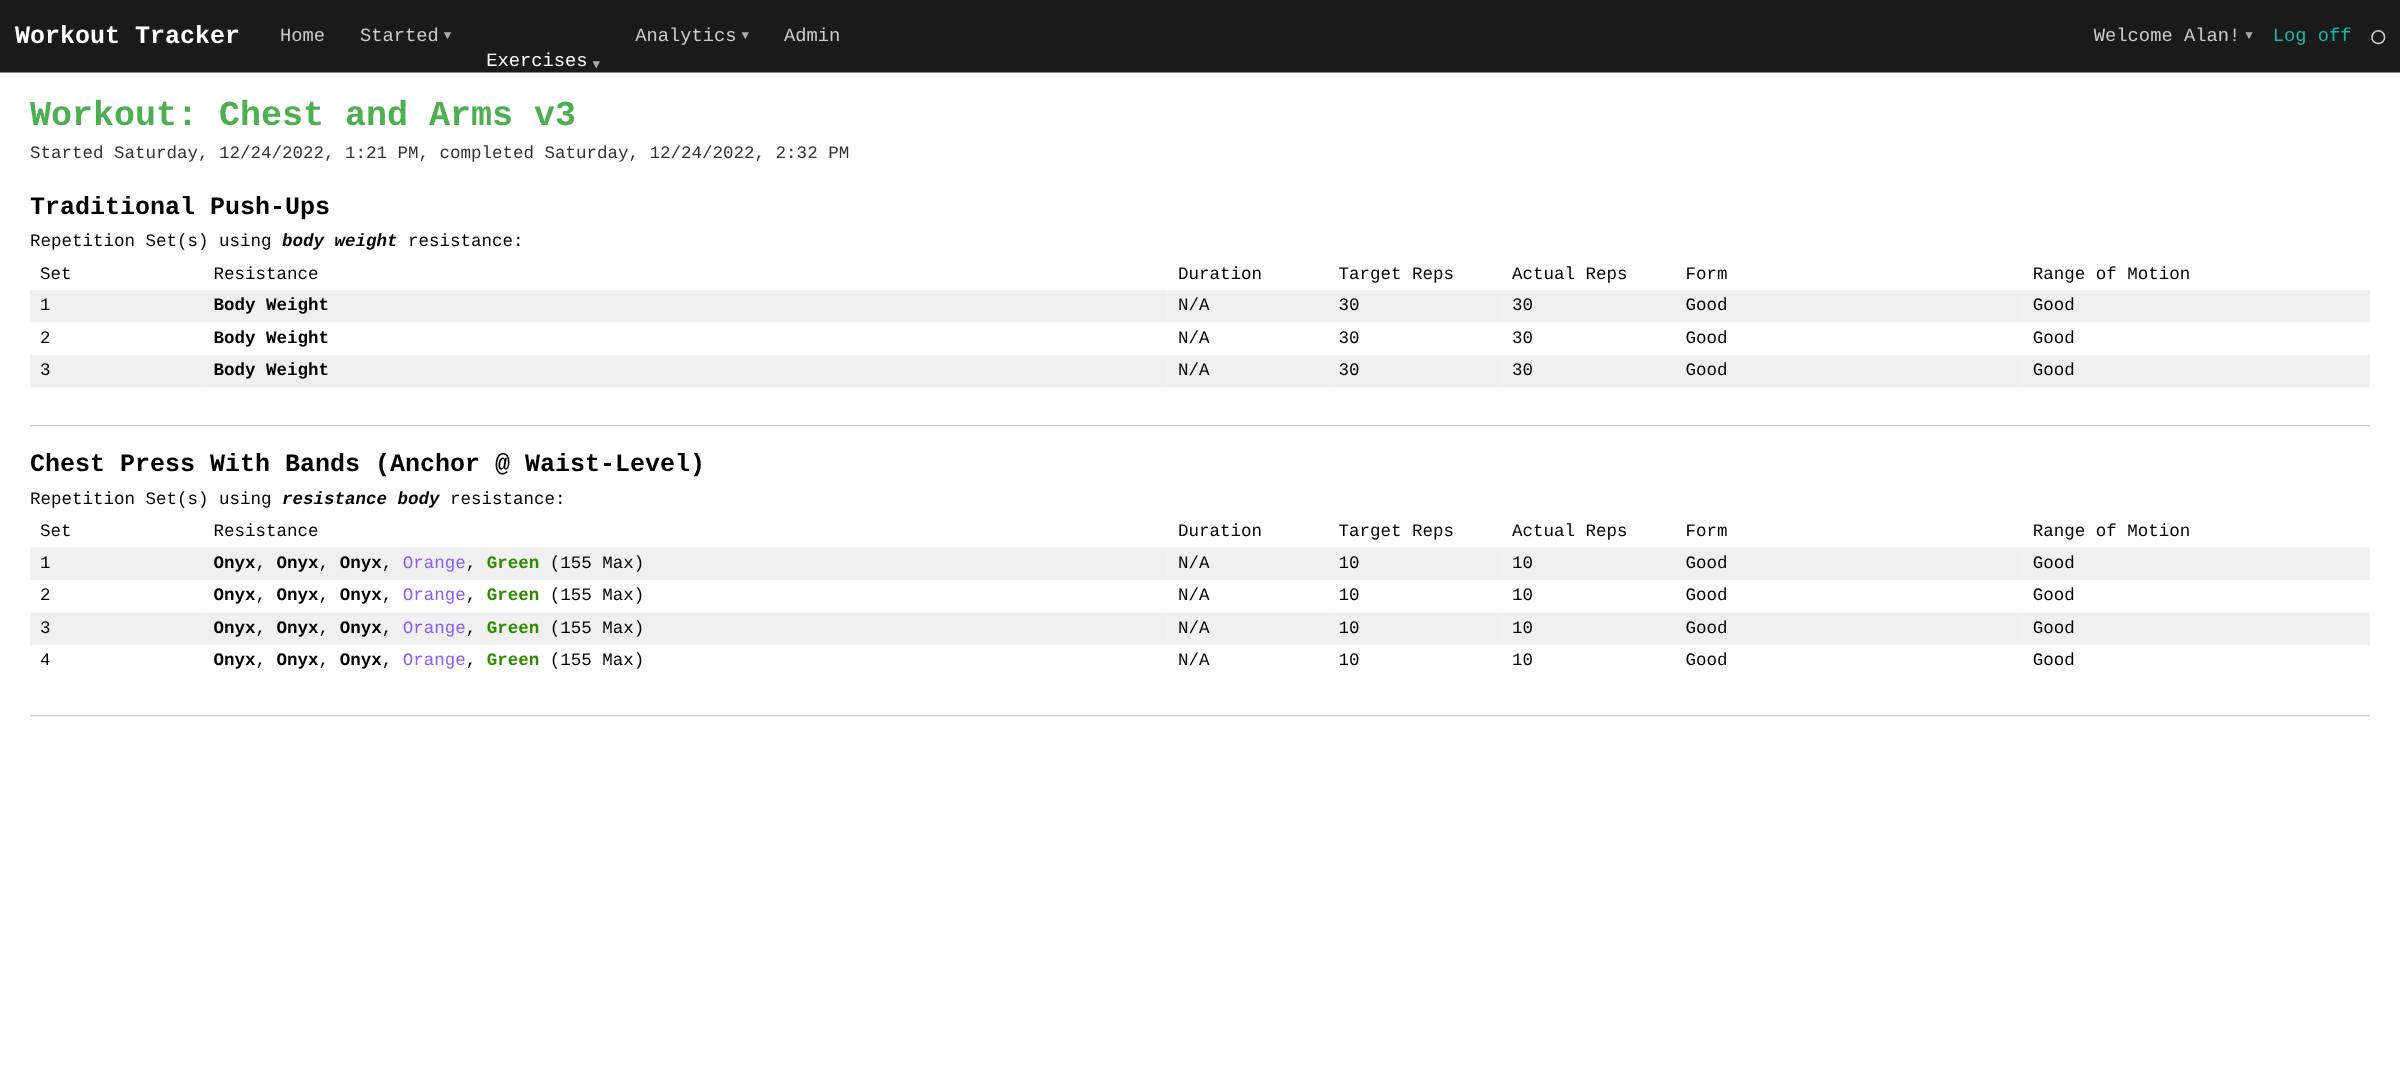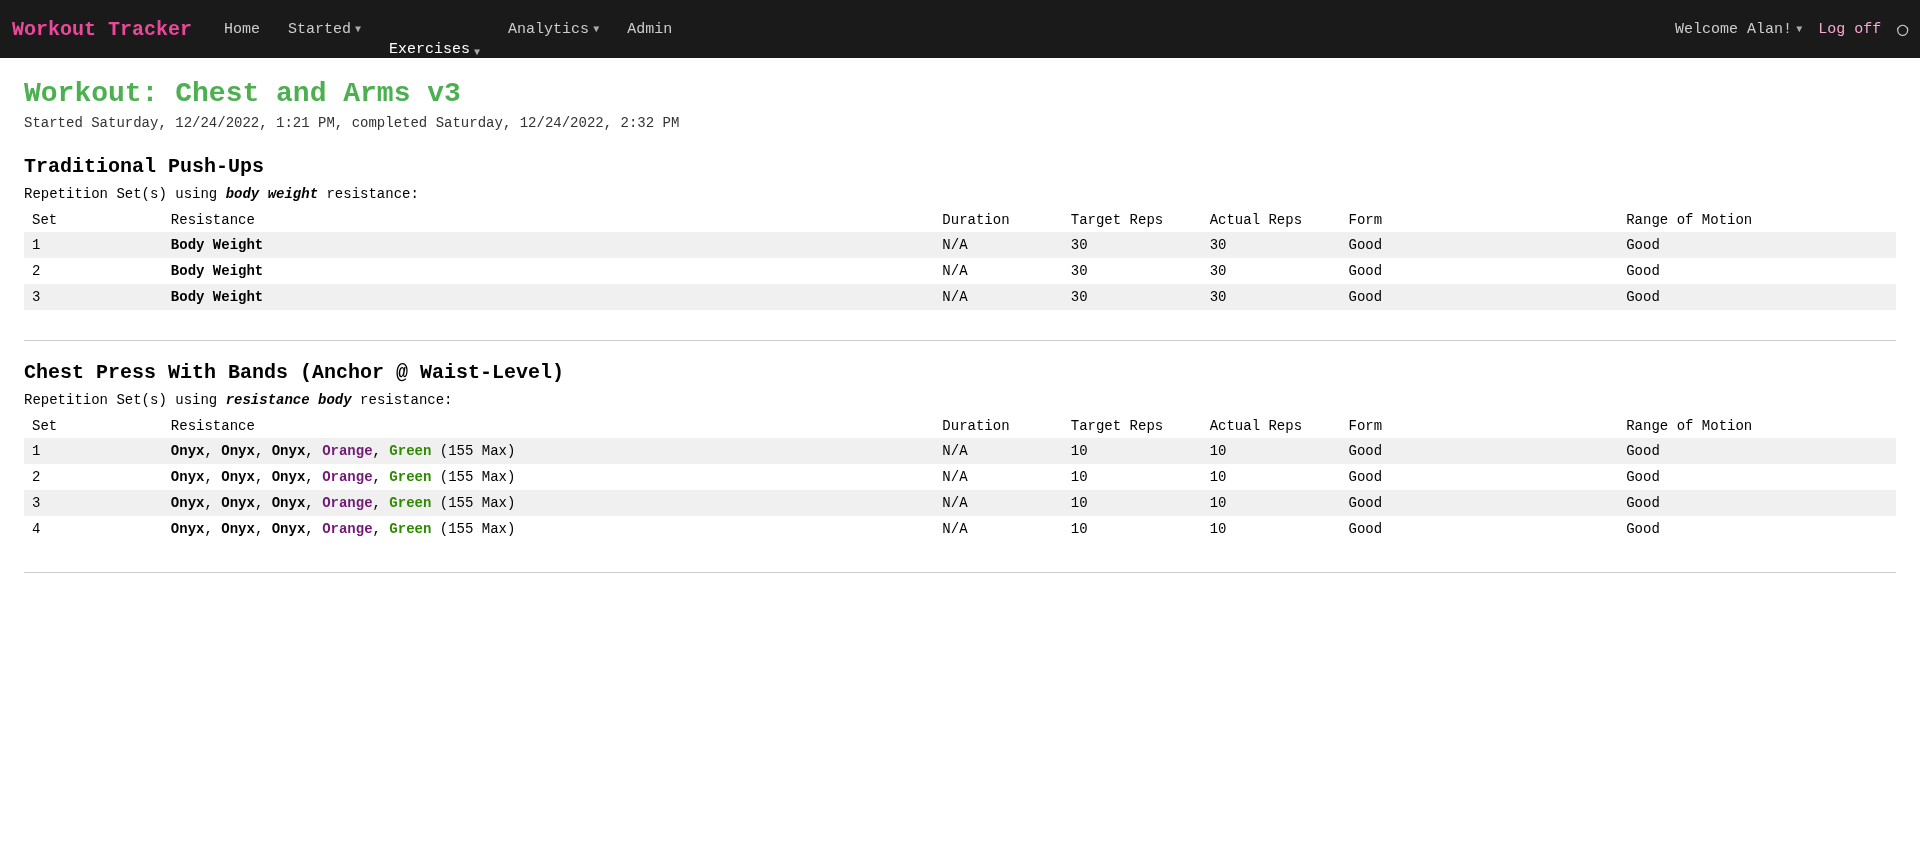--- a/index.html
+++ b/index.html
@@ -9,21 +9,21 @@
     nav {
       background: #1a1a1a;
       display: flex;
       align-items: center;
       padding: 0 12px;
       height: 58px;
       justify-content: space-between;
     }
     .nav-left { display: flex; align-items: center; gap: 0; }
     .nav-brand {
-      color: #ec4899;
+      color: #ffffff;
       font-weight: bold;
       font-size: 20px;
       margin-right: 18px;
       white-space: nowrap;
     }
     .nav-item {
       color: #ccc;
       font-size: 15px;
       padding: 0 14px;
       height: 58px;
@@ -45,21 +45,21 @@
       color: #ccc;
       font-size: 15px;
     }
     .nav-welcome {
       display: flex;
       align-items: center;
       gap: 4px;
       cursor: pointer;
     }
     .nav-logoff {
-      color: #f9a8d4;
+      color: #14b8a6;
       cursor: pointer;
       text-decoration: none;
     }
     .nav-github {
       color: #ccc;
       cursor: pointer;
       font-size: 18px;
     }
 
     
@@ -125,21 +125,21 @@
     .col-resistance { width: 500px; }
     .col-duration { width: 80px; }
     .col-target { width: 90px; }
     .col-actual { width: 90px; }
     .col-form { width: 180px; }
     .col-rom { width: 180px; }
 
     .resistance-bold { font-weight: bold; }
 
     .band-onyx { color: #000; font-weight: bold; }
-    .band-orange { color: #701a75; font-weight: bold; }
+    .band-orange { color: #8b5cf6; font-weight: normal; }
     .band-green { color: #2e8b00; font-weight: bold; }
 
     .section-divider {
       border: none;
       border-top: 1px solid #ccc;
       margin: 16px 0 20px 0;
     }
   </style>
 </head>
 <body>

